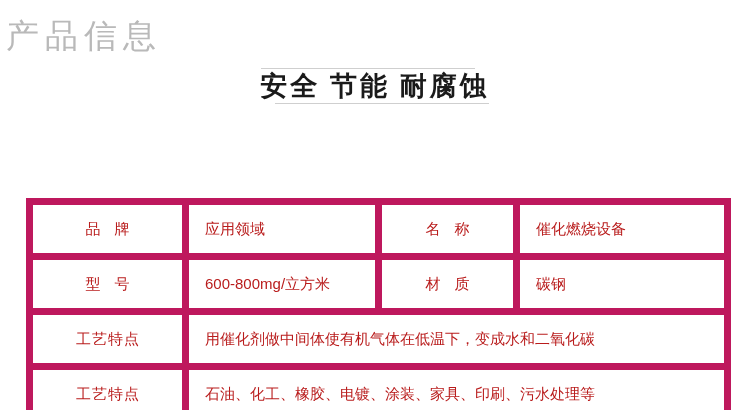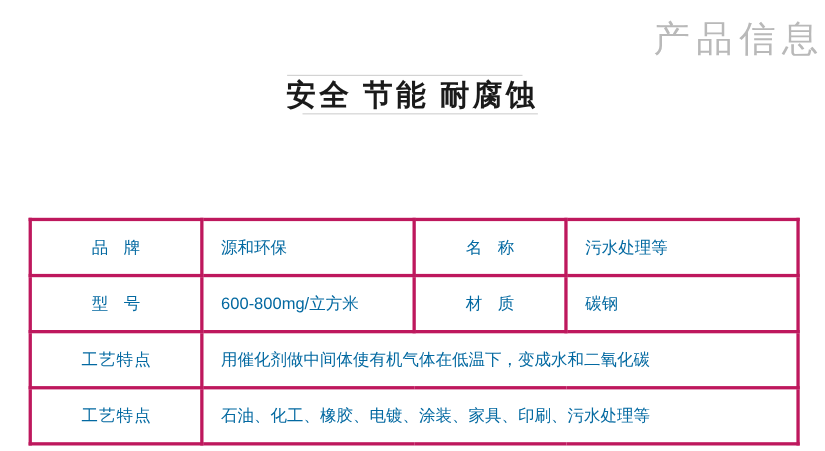--- a/index.html
+++ b/index.html
@@ -16,21 +16,21 @@
   .page {
     position: relative;
     width: 750px;
     height: 410px;
     box-sizing: border-box;
   }
 
   
   .header {
     padding-top: 14px;
-    text-align: right;
+    text-align: left;
   }
   .main-title {
     font-family: "Liberation Serif", serif;
     font-size: 33px;
     line-height: 44px;
     letter-spacing: 6px;
     color: #b9b9b9;
     font-weight: 400;
     text-indent: 6px;
   }
@@ -64,24 +64,24 @@
     left: 26px;
     top: 198px;
     width: 698px;
   }
   table.spec {
     width: 100%;
     border-collapse: collapse;
     table-layout: fixed;
   }
   table.spec td {
-    border: 3px solid #be185d;
+    border: 7px solid #be185d;
     height: 46px;
     font-size: 15px;
-    color: #0369a1;
+    color: #b91c1c;
     font-family: "Liberation Sans", sans-serif;
     vertical-align: middle;
   }
   td.label {
     text-align: center;
     letter-spacing: 5px;
     text-indent: 5px;
     color: #1b1b1b;
   }
   td.label.tight {
@@ -115,23 +115,23 @@
     <table class="spec">
       <colgroup>
         <col class="col-a">
         <col class="col-b">
         <col class="col-c">
         <col class="col-d">
       </colgroup>
       <tbody>
         <tr>
           <td class="label">品    牌</td>
-          <td class="value">源和环保</td>
+          <td class="value">应用领域</td>
           <td class="label">名    称</td>
-          <td class="value">污水处理等</td>
+          <td class="value">催化燃烧设备</td>
         </tr>
         <tr>
           <td class="label">型    号</td>
           <td class="value">600-800mg/立方米</td>
           <td class="label">材    质</td>
           <td class="value">碳钢</td>
         </tr>
         <tr>
           <td class="label tight">工艺特点</td>
           <td class="value" colspan="3">用催化剂做中间体使有机气体在低温下，变成水和二氧化碳</td>

